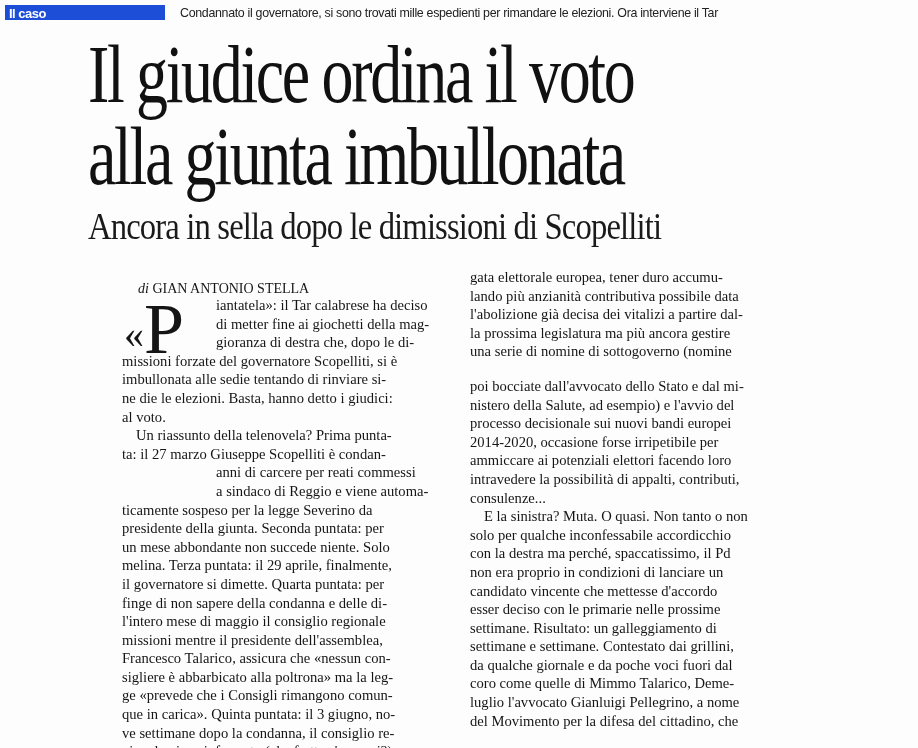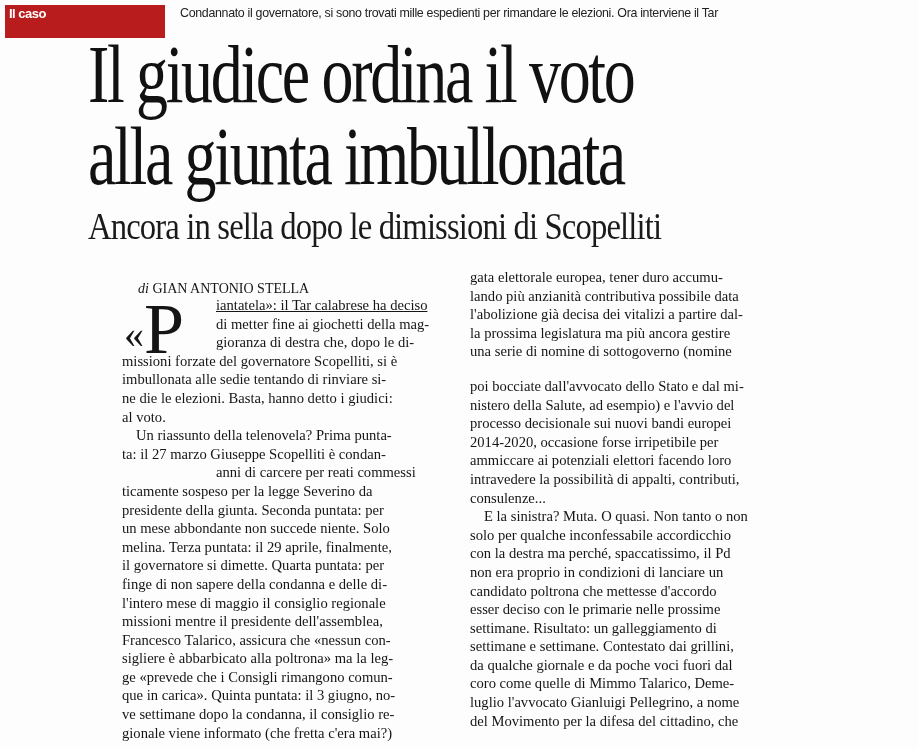--- a/index.html
+++ b/index.html
@@ -1,17 +1,17 @@
 <!DOCTYPE html>
 <html><head>
 <meta charset="utf-8">
 <style>
   html, body { margin:0; padding:0; }
   body { width:918px; height:748px; overflow:hidden; background:#fdfdfd; position:relative; color:#151515; font-family:"DejaVu Serif", serif; }
-  .kicker-bar { position:absolute; left:5px; top:5px; width:160px; height:33px; background:#b91c1c; }
+  .kicker-bar { position:absolute; left:5px; top:5px; width:160px; height:15px; background:#1d4ed8; }
   .kicker-label { position:absolute; left:4px; top:1px; color:#fff; font-family:"Liberation Sans", sans-serif; font-weight:bold; font-size:13px; letter-spacing:-0.5px; }
   .kicker-text { position:absolute; left:180px; top:5px; font-family:"Liberation Sans", sans-serif; font-size:13.5px; color:#222; white-space:nowrap; letter-spacing:-0.35px; transform:scaleX(0.92); transform-origin:left top; }
   .headline { position:absolute; left:88px; top:34px; font-family:"Liberation Serif", serif; font-size:82px; line-height:82px; letter-spacing:-3px; white-space:nowrap; transform:scaleX(0.78); transform-origin:left top; color:#111; }
   .headline div { height:82px; }
   .subhead { position:absolute; left:88px; top:206px; font-family:"Liberation Serif", serif; font-size:38px; line-height:40px; white-space:nowrap; transform:scaleX(0.86); transform-origin:left top; letter-spacing:-1px; color:#1a1a1a; }
   .byline { position:absolute; left:122px; top:281px; font-family:"Liberation Serif", serif; font-size:14px; white-space:nowrap;margin-left:16px; }
   .byline .di { font-style:italic; }
   .col { position:absolute; font-family:"Liberation Serif", serif; font-size:14.6px; line-height:18.6px; text-align:justify; white-space:nowrap; }
   .col .ln { height:18.6px; overflow:visible; }
   .col-left { left:122px; top:296px; width:334px; }
@@ -37,30 +37,31 @@
 <div class="byline">
   <span class="di">di</span>
   <span>GIAN ANTONIO STELLA</span>
 </div>
 
 <div class="dropcap">
   <span class="q">«</span><span>P</span>
 </div>
 
 <div class="col col-left" id="col-left">
-    <div class="ln" style="padding-left: 94px; text-decoration: underline;">iantatela»: il Tar calabrese ha deciso</div>
+    <div class="ln" style="padding-left: 94px;">iantatela»: il Tar calabrese ha deciso</div>
     <div class="ln" style="padding-left: 94px;">di metter fine ai giochetti della mag-</div>
     <div class="ln" style="padding-left: 94px;">gioranza di destra che, dopo le di-</div>
     <div class="ln" style="padding-left: 0px;">missioni forzate del governatore Scopelliti, si è</div>
     <div class="ln" style="padding-left: 0px;">imbullonata alle sedie tentando di rinviare si-</div>
     <div class="ln" style="padding-left: 0px;">ne die le elezioni. Basta, hanno detto i giudici:</div>
     <div class="ln" style="padding-left: 0px;">al voto.</div>
     <div class="ln" style="padding-left: 14px;">Un riassunto della telenovela? Prima punta-</div>
     <div class="ln" style="padding-left: 0px;">ta: il 27 marzo Giuseppe Scopelliti è condan-</div>
     <div class="ln" style="padding-left: 94px;">anni di carcere per reati commessi</div>
+    <div class="ln" style="padding-left: 94px;">a sindaco di Reggio e viene automa-</div>
     <div class="ln" style="padding-left: 0px;">ticamente sospeso per la legge Severino da</div>
     <div class="ln" style="padding-left: 0px;">presidente della giunta. Seconda puntata: per</div>
     <div class="ln" style="padding-left: 0px;">un mese abbondante non succede niente. Solo</div>
     <div class="ln" style="padding-left: 0px;">melina. Terza puntata: il 29 aprile, finalmente,</div>
     <div class="ln" style="padding-left: 0px;">il governatore si dimette. Quarta puntata: per</div>
     <div class="ln" style="padding-left: 0px;">finge di non sapere della condanna e delle di-</div>
     <div class="ln" style="padding-left: 0px;">l'intero mese di maggio il consiglio regionale</div>
     <div class="ln" style="padding-left: 0px;">missioni mentre il presidente dell'assemblea,</div>
     <div class="ln" style="padding-left: 0px;">Francesco Talarico, assicura che «nessun con-</div>
     <div class="ln" style="padding-left: 0px;">sigliere è abbarbicato alla poltrona» ma la leg-</div>
@@ -79,21 +80,21 @@
     <div class="ln" style="padding-left: 0px;">nistero della Salute, ad esempio) e l'avvio del</div>
     <div class="ln" style="padding-left: 0px;">processo decisionale sui nuovi bandi europei</div>
     <div class="ln" style="padding-left: 0px;">2014-2020, occasione forse irripetibile per</div>
     <div class="ln" style="padding-left: 0px;">ammiccare ai potenziali elettori facendo loro</div>
     <div class="ln" style="padding-left: 0px;">intravedere la possibilità di appalti, contributi,</div>
     <div class="ln" style="padding-left: 0px;">consulenze...</div>
     <div class="ln" style="padding-left: 14px;">E la sinistra? Muta. O quasi. Non tanto o non</div>
     <div class="ln" style="padding-left: 0px;">solo per qualche inconfessabile accordicchio</div>
     <div class="ln" style="padding-left: 0px;">con la destra ma perché, spaccatissimo, il Pd</div>
     <div class="ln" style="padding-left: 0px;">non era proprio in condizioni di lanciare un</div>
-    <div class="ln" style="padding-left: 0px;">candidato poltrona che mettesse d'accordo</div>
+    <div class="ln" style="padding-left: 0px;">candidato vincente che mettesse d'accordo</div>
     <div class="ln" style="padding-left: 0px;">esser deciso con le primarie nelle prossime</div>
     <div class="ln" style="padding-left: 0px;">settimane. Risultato: un galleggiamento di</div>
     <div class="ln" style="padding-left: 0px;">settimane e settimane. Contestato dai grillini,</div>
     <div class="ln" style="padding-left: 0px;">da qualche giornale e da poche voci fuori dal</div>
     <div class="ln" style="padding-left: 0px;">coro come quelle di Mimmo Talarico, Deme-</div>
     <div class="ln" style="padding-left: 0px;">luglio l'avvocato Gianluigi Pellegrino, a nome</div>
     <div class="ln" style="padding-left: 0px;">del Movimento per la difesa del cittadino, che</div>
   </div>
 
 </body></html>

